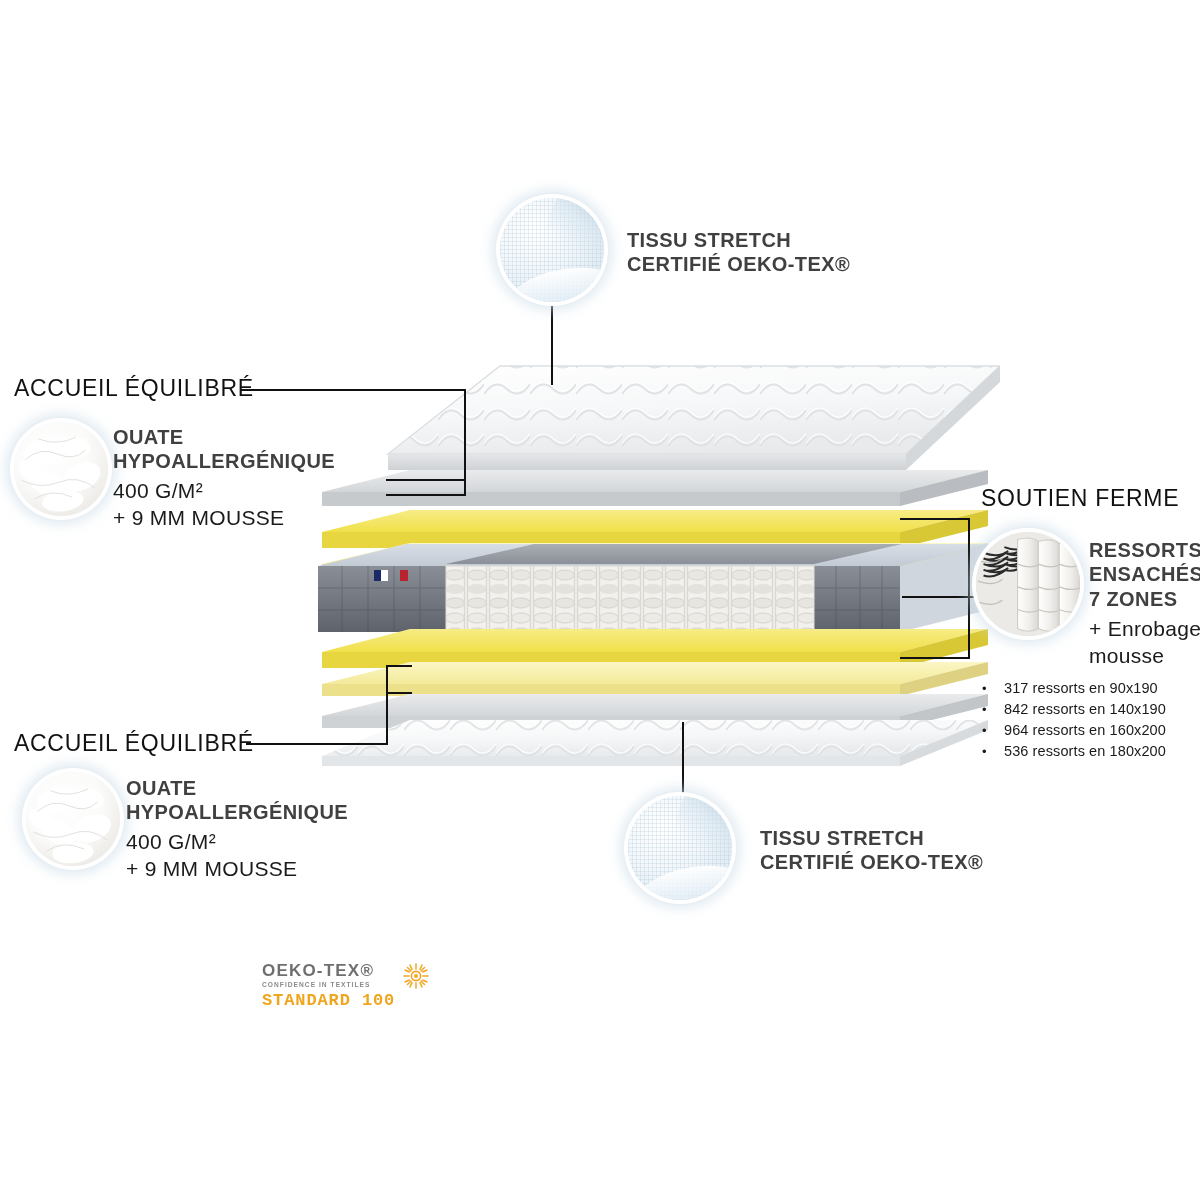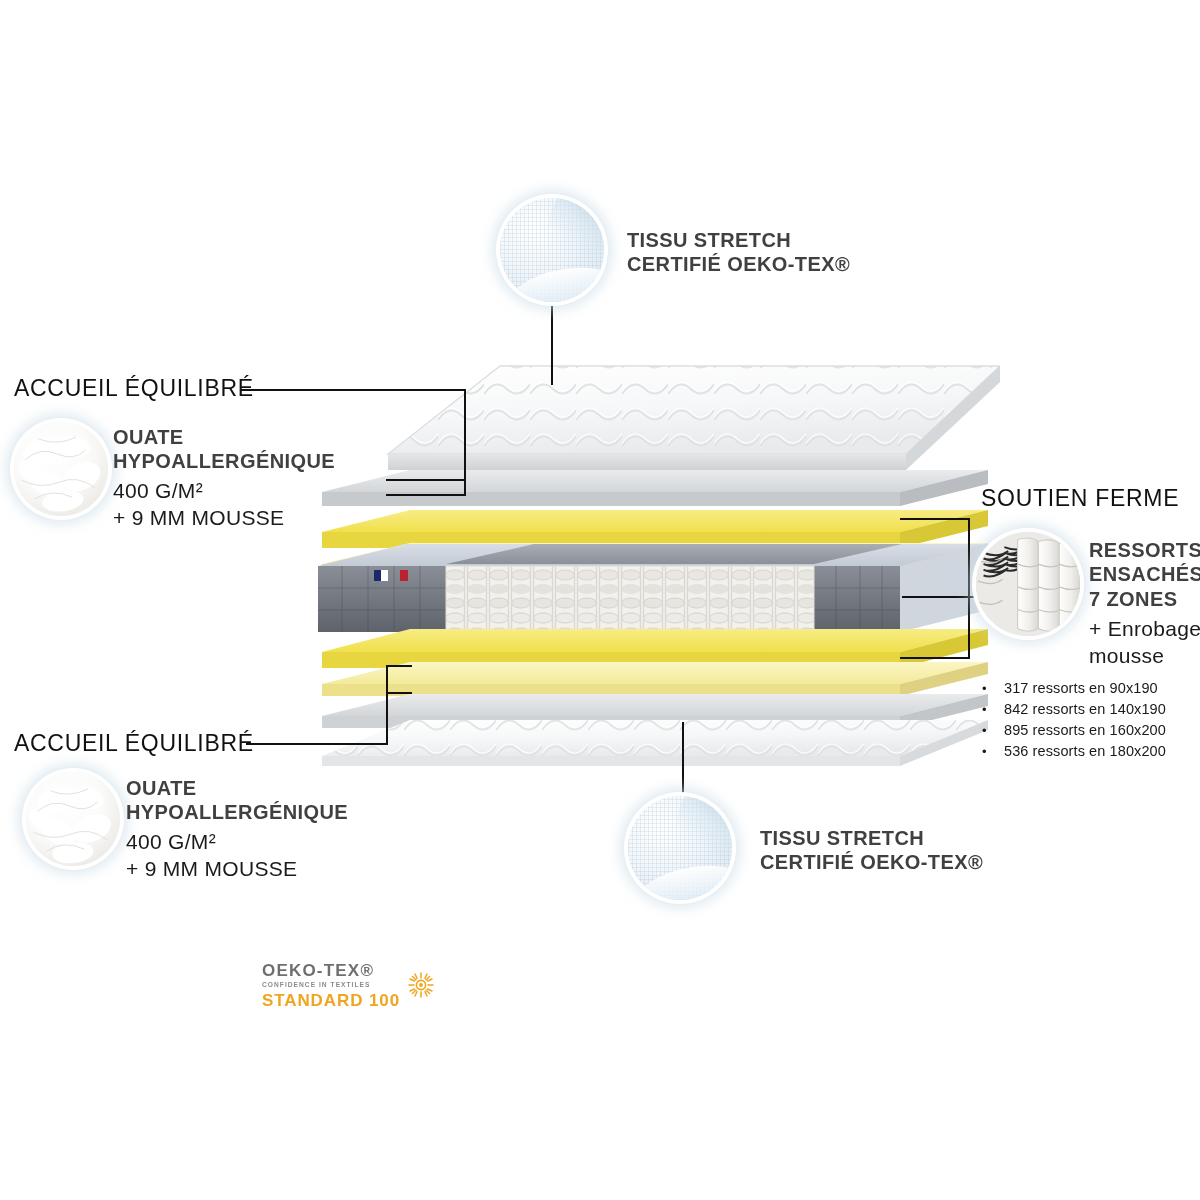--- a/index.html
+++ b/index.html
@@ -139,22 +139,23 @@
     margin-top: 3px;
     line-height: 1;
   }
   .oeko-std {
     font-size: 17px;
     font-weight: 700;
     letter-spacing: .9px;
     color: #f0a51e;
     line-height: 1;
     margin-top: 3px;
-  }
-  .oeko-row { display: flex; align-items: center; gap: 7px; }
+    font-family: Liberation Mono, monospace;
+  }
+  .oeko-row { display: flex; align-items: flex-start; gap: 7px; }
   .footer-note {
     position: absolute;
     left: 396px;
     top: 984px;
     font-size: 13.5px;
     color: #2a2a2a;
     letter-spacing: .15px;
     white-space: nowrap;
   }
   .sunburst { margin-bottom: 1px; }
@@ -434,21 +435,21 @@
     <div class="row">
       <span class="dot">•</span>
       <span>317 ressorts en 90x190</span>
     </div>
     <div class="row">
       <span class="dot">•</span>
       <span>842 ressorts en 140x190</span>
     </div>
     <div class="row">
       <span class="dot">•</span>
-      <span>895 ressorts en 160x200</span>
+      <span>964 ressorts en 160x200</span>
     </div>
     <div class="row">
       <span class="dot">•</span>
       <span>536 ressorts en 180x200</span>
     </div>
   </div>
 
   <div class="headline" style="left:14px;top:730px;">ACCUEIL ÉQUILIBRÉ</div>
 
   <div class="circle" style="left:26px;top:772px;width:94px;height:94px;">

